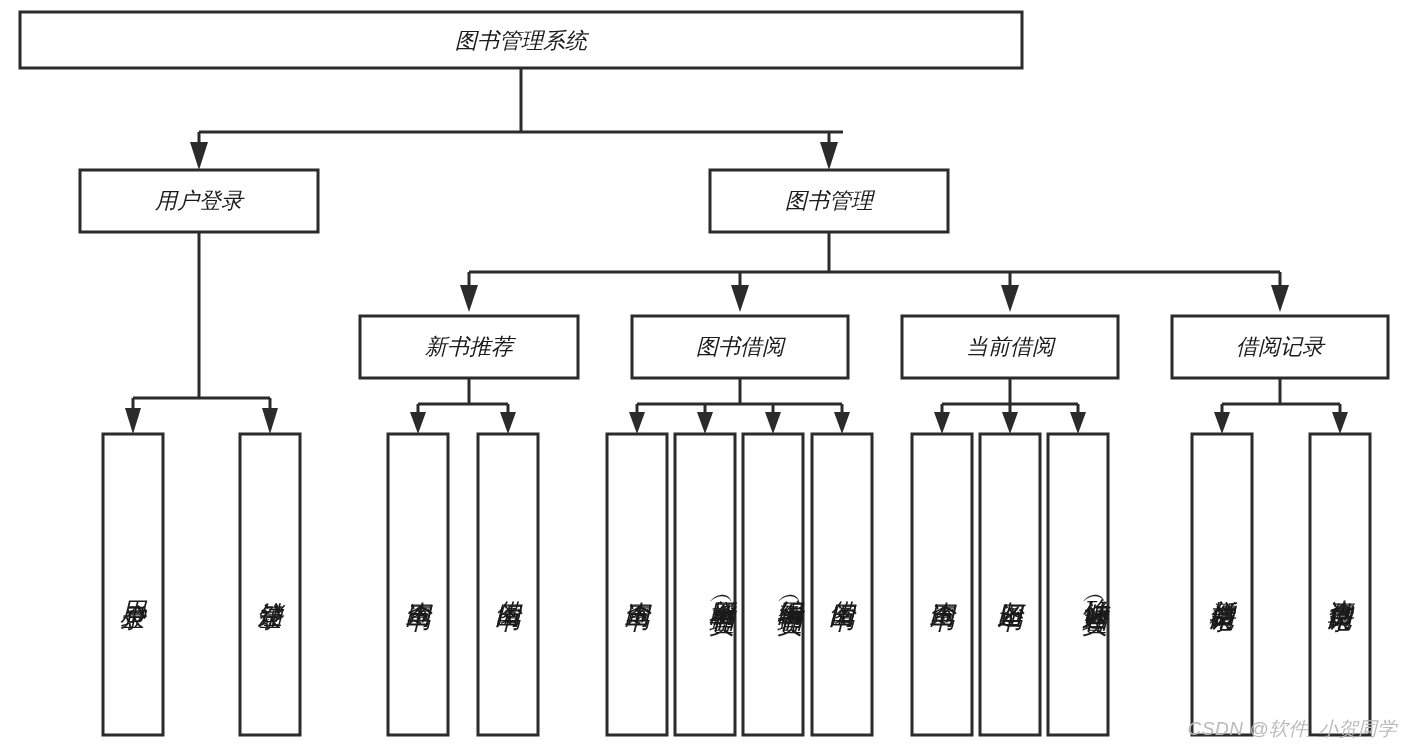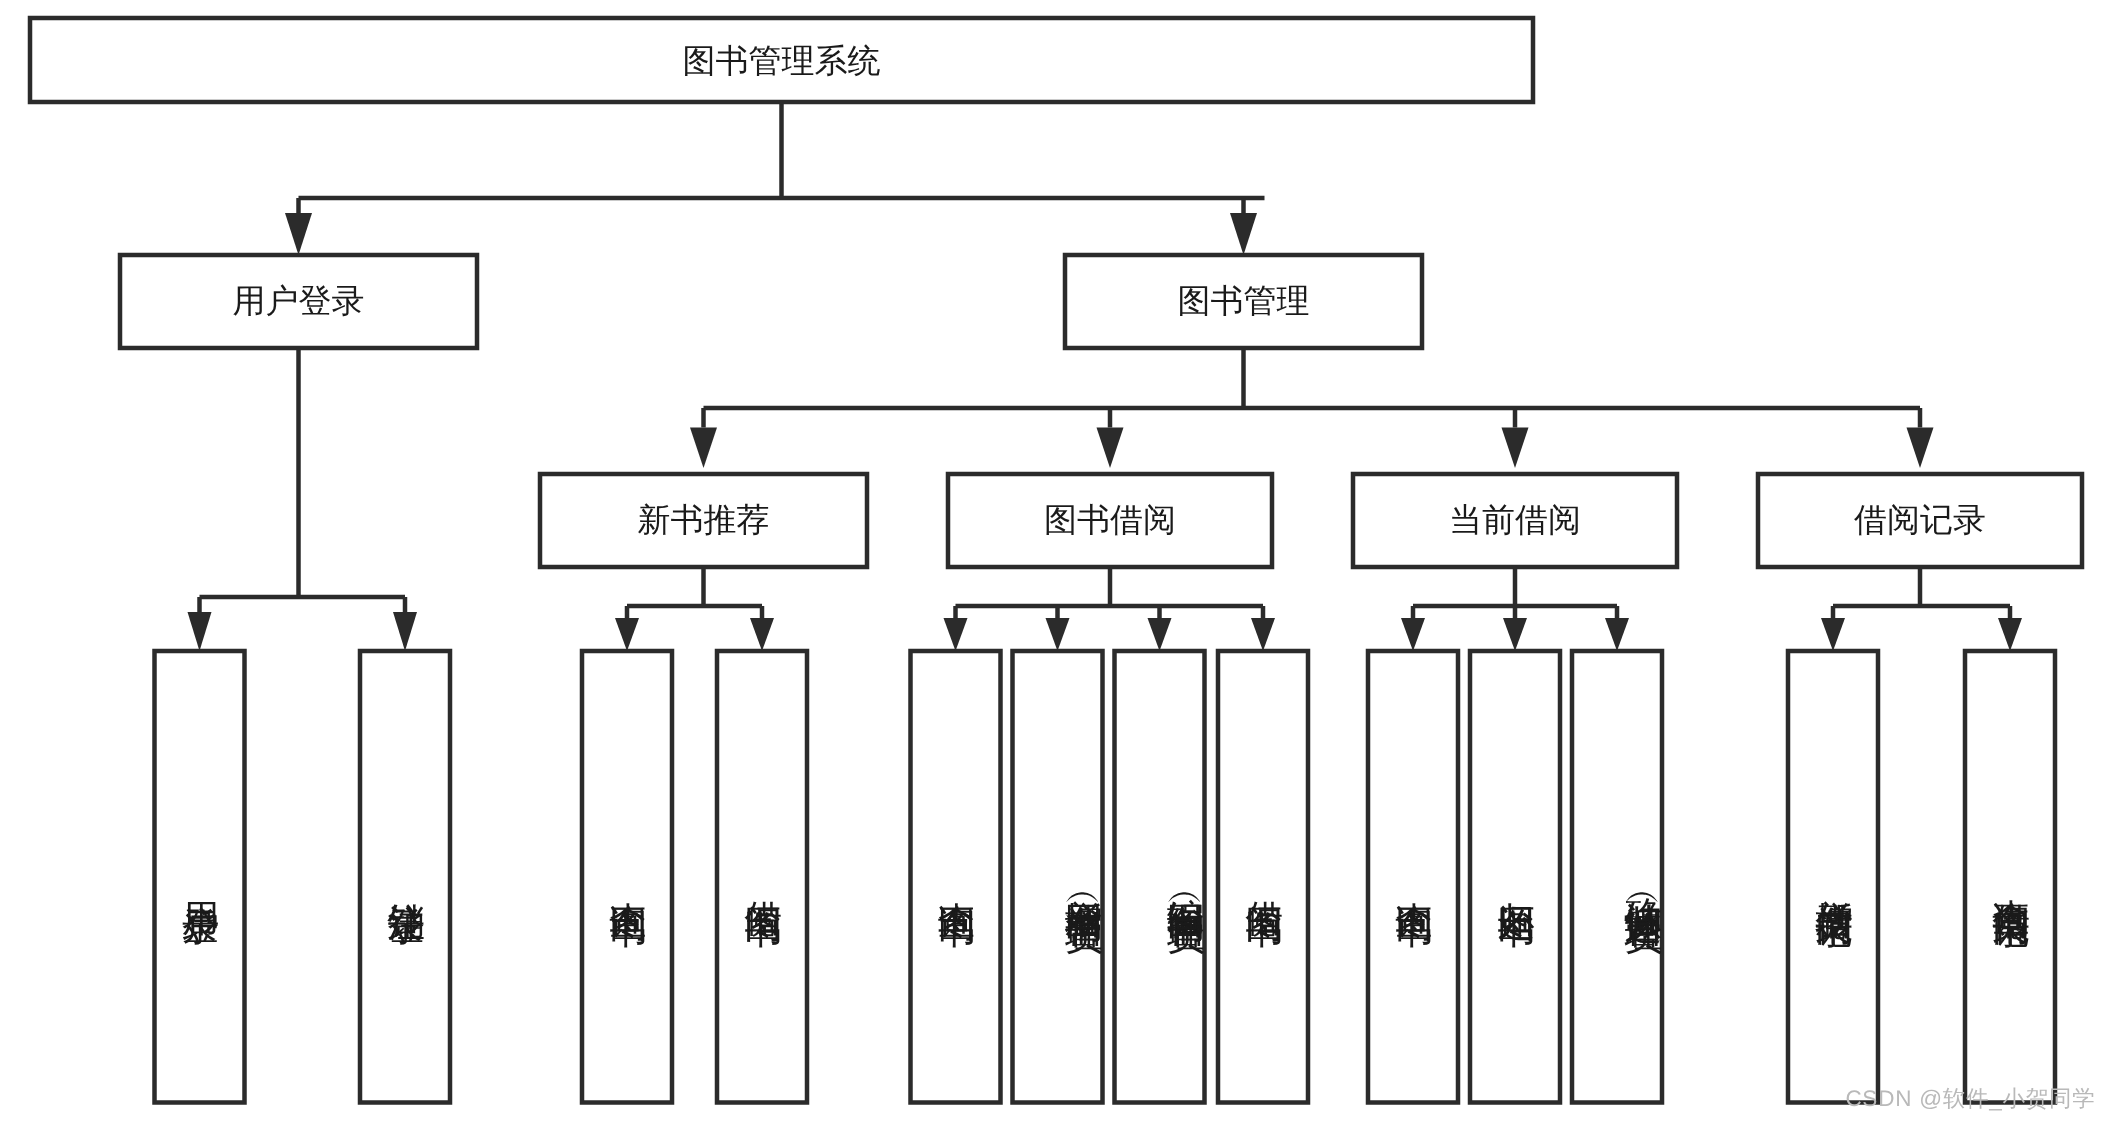--- a/index.html
+++ b/index.html
@@ -11,20 +11,21 @@
     width: 1405px;
     height: 747px;
     font-family: "Liberation Sans", "DejaVu Sans", sans-serif;
     overflow: hidden;
   }
   #diagram-root {
     position: relative;
     width: 1405px;
     height: 747px;
     background: #ffffff;
+    font-style: italic;
   }
   svg#flow-svg {
     position: absolute;
     left: 0;
     top: 0;
     width: 1405px;
     height: 747px;
   }
   .node-rect {
     fill: #ffffff;
@@ -61,21 +62,21 @@
     letter-spacing: 2px;
     color: #1a1a1a;
     white-space: nowrap;
     pointer-events: none;
   }
   .watermark {
     position: absolute;
     right: 8px;
     bottom: 5px;
     font-family: "Liberation Sans", "DejaVu Sans", sans-serif;
-    font-size: 15px;
+    font-size: 19px;
     color: #b9b9b9;
     white-space: nowrap;
     letter-spacing: 0.5px;
   }
 </style>
 </head>
 <body>
 
 <div id="diagram-root">
 

